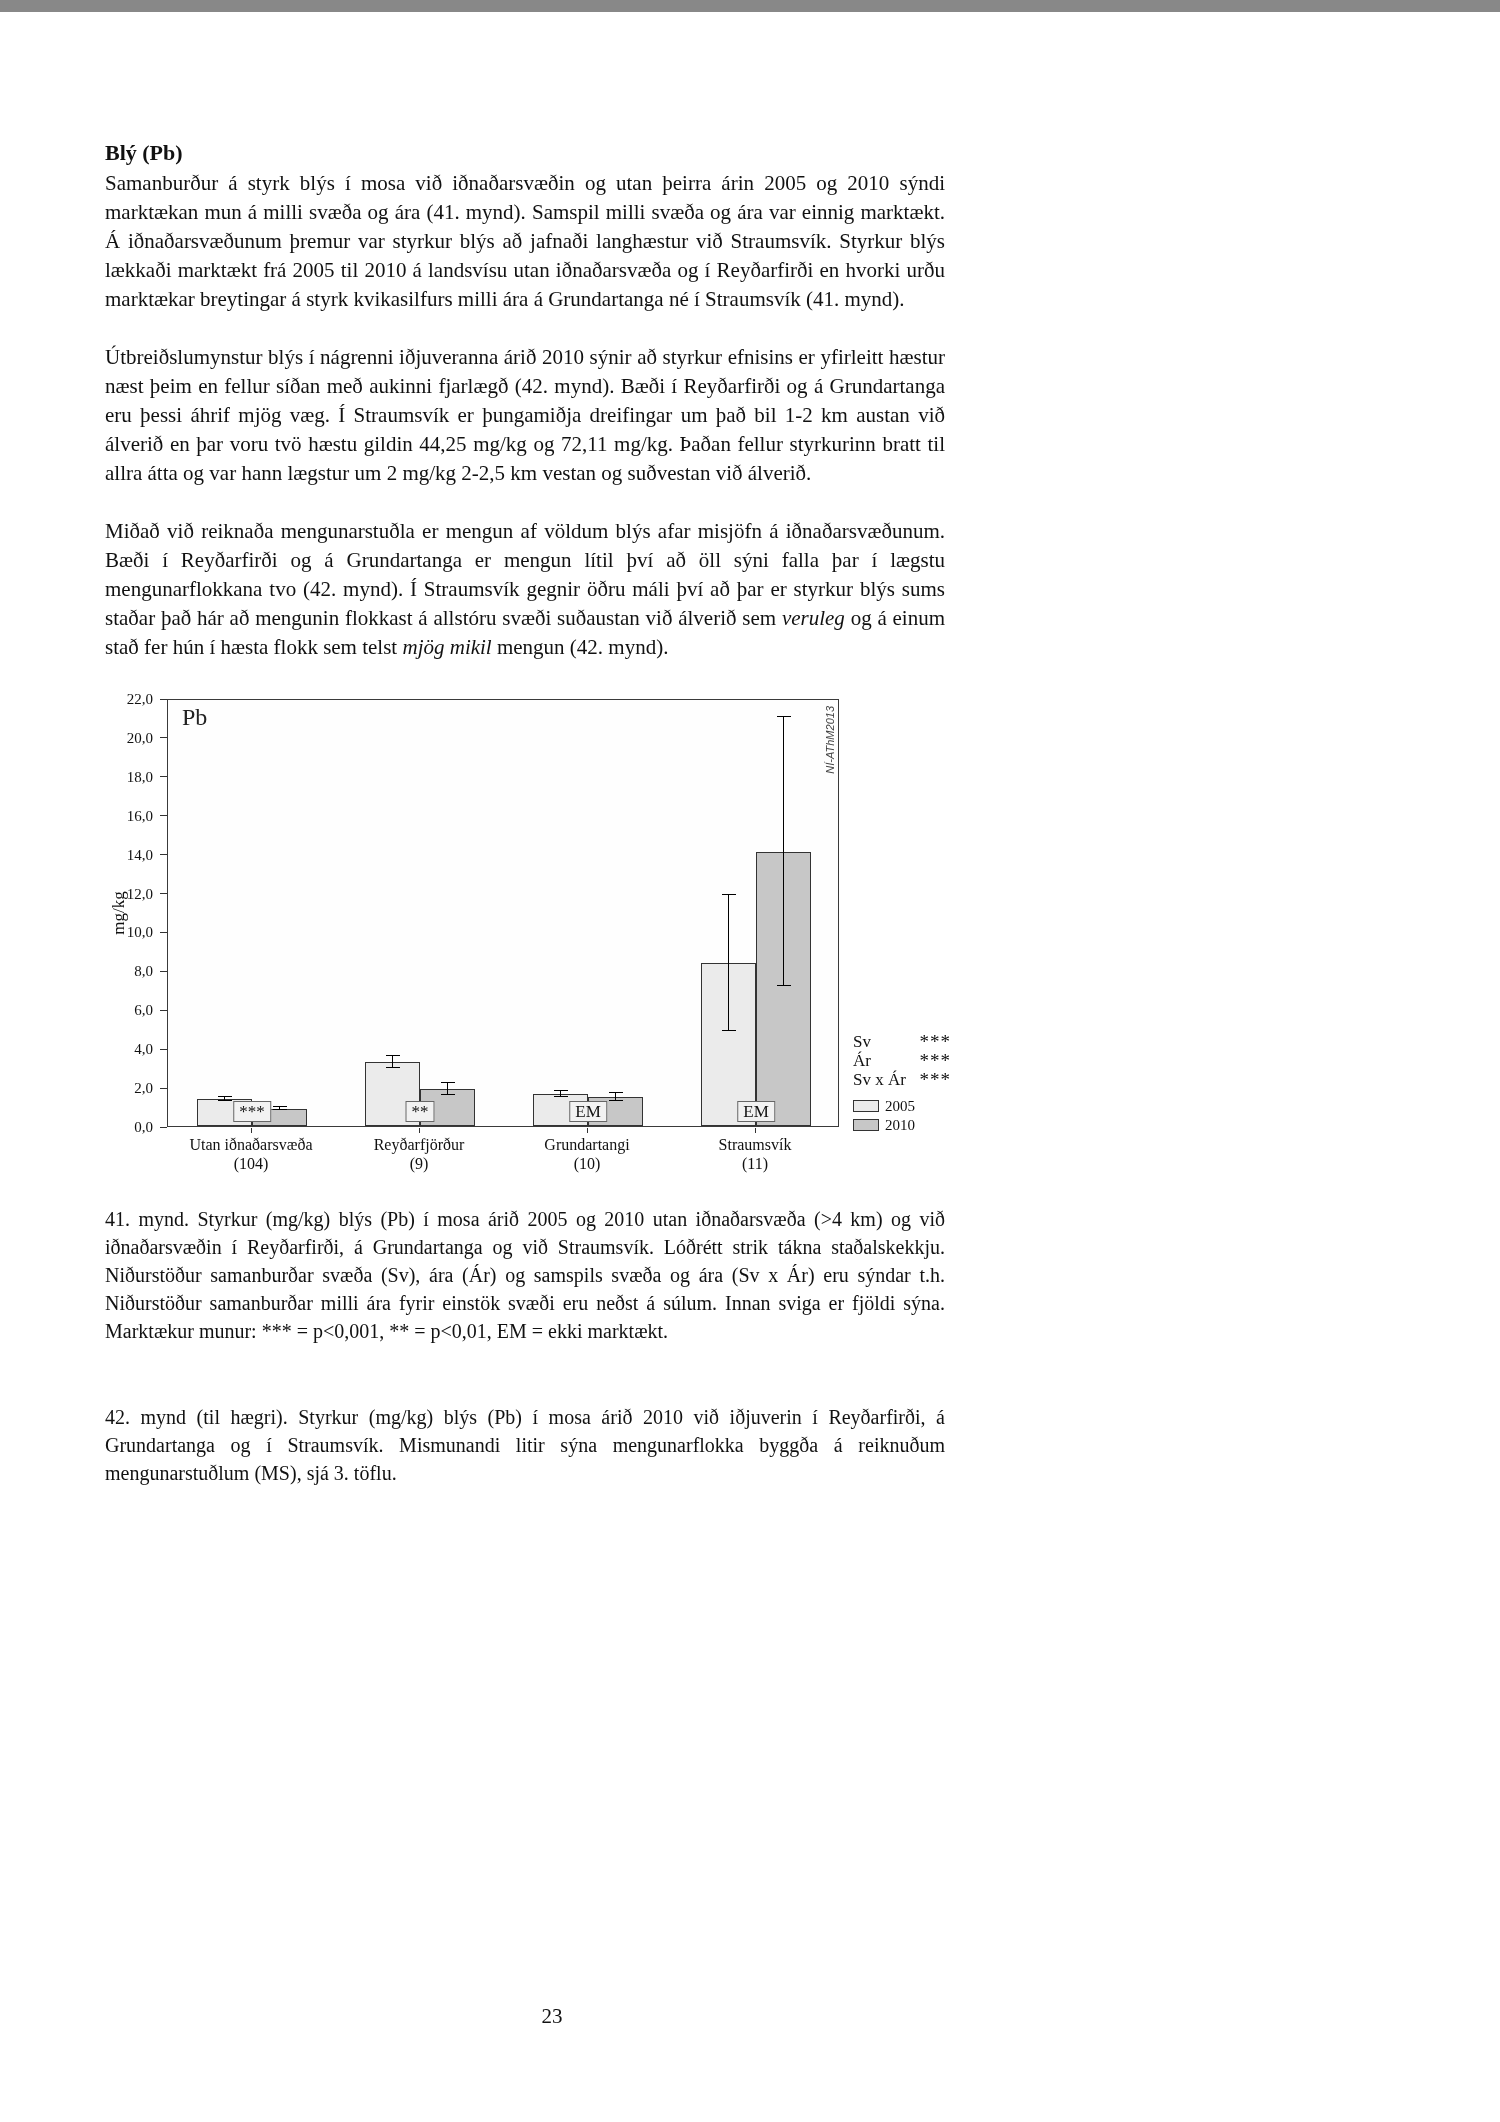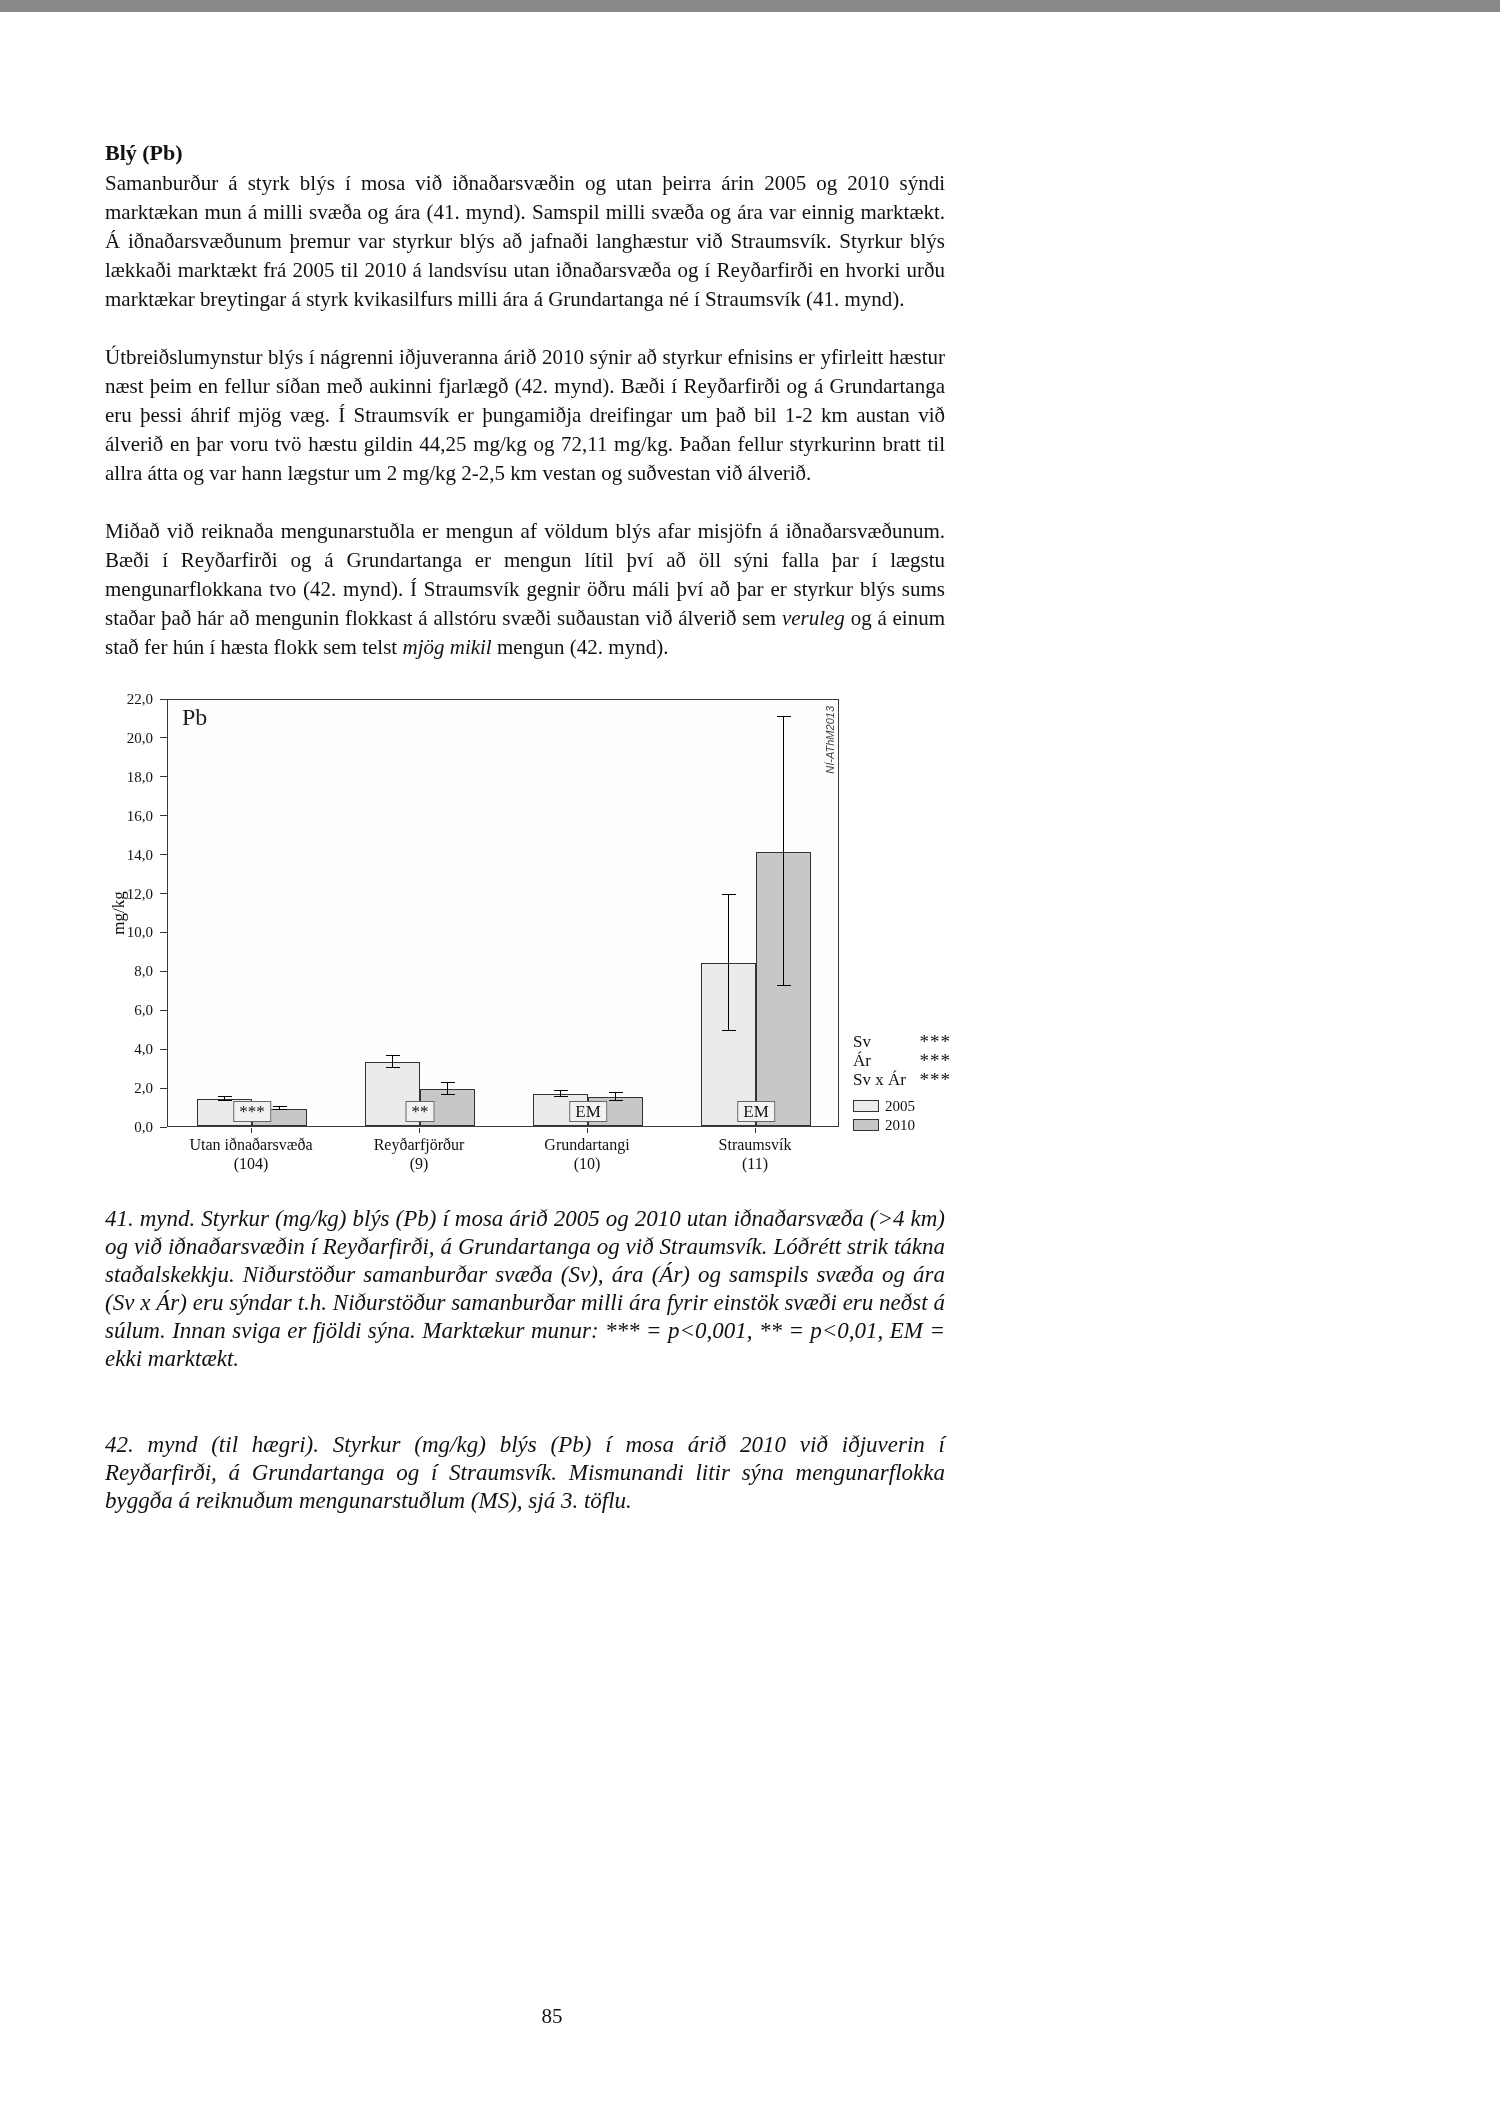--- a/index.html
+++ b/index.html
@@ -4,21 +4,21 @@
 <style>
   * { box-sizing: border-box; }
   html, body { margin: 0; padding: 0; background: #888; }
   .page {
     position: relative; width: 1500px; height: 2122px; margin: 12px auto;
     background: #ffffff; font-family: "Liberation Serif", serif; color: #111;
   }
   .content { position: absolute; left: 105px; top: 128px; width: 840px; }
   .section-title { font-size: 22px; font-weight: bold; margin: 0 0 3px 0; }
   p.body { font-size: 21px; line-height: 29px; text-align: justify; margin: 0 0 29px 0; }
-  p.caption { font-size: 23px; line-height: 28px; font-style: italic; text-align: justify; margin: 0; }
+  p.caption { font-size: 20px; line-height: 28px; text-align: justify; margin: 0; }
   .caption-gap { height: 58px; }
 
   .chart-wrap { position: relative; width: 850px; height: 500px; margin: 24px 0 14px 0; font-family: "Liberation Serif", serif; }
   .plot { position: absolute; left: 62px; top: 8px; width: 672px; height: 428px; border: 1px solid #3a3a3a; background: #fefefe; }
   .plot-title { position: absolute; left: 14px; top: 4px; font-size: 24px; color: #222; }
   .watermark {
     position: absolute; right: 2px; top: 6px; font-family: "Liberation Sans", sans-serif;
     font-size: 11px; font-style: italic; color: #444;
     writing-mode: vertical-rl; transform: rotate(180deg);
   }
@@ -168,14 +168,14 @@
       </div>
 
     <p class="caption">41. mynd. Styrkur (mg/kg) blýs (Pb) í mosa árið 2005 og 2010 utan iðnaðarsvæða (&gt;4 km) og við iðnaðarsvæðin  í Reyðarfirði, á Grundartanga og við Straumsvík.  Lóðrétt strik tákna staðalskekkju. Niðurstöður samanburðar svæða (Sv), ára (Ár) og samspils svæða og ára (Sv x Ár) eru sýndar t.h. Niðurstöður samanburðar milli ára fyrir einstök svæði eru neðst á súlum. Innan sviga er fjöldi sýna. Marktækur munur: *** = p&lt;0,001, ** = p&lt;0,01, EM = ekki marktækt.</p>
 
     <div class="caption-gap"></div>
 
     <p class="caption">42. mynd (til hægri). Styrkur (mg/kg) blýs (Pb) í mosa árið 2010 við iðjuverin í Reyðarfirði, á Grundartanga og í Straumsvík. Mismunandi litir sýna mengunarflokka byggða á reiknuðum mengunarstuðlum (MS), sjá 3. töflu.</p>
 
   </div>
 
-  <div class="pagenum-row">85</div>
+  <div class="pagenum-row">23</div>
 </div>
 
 </body></html>

